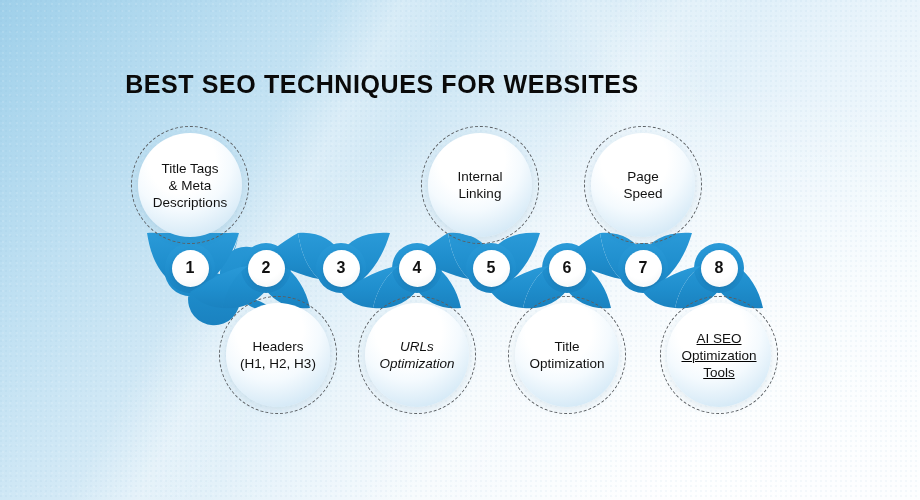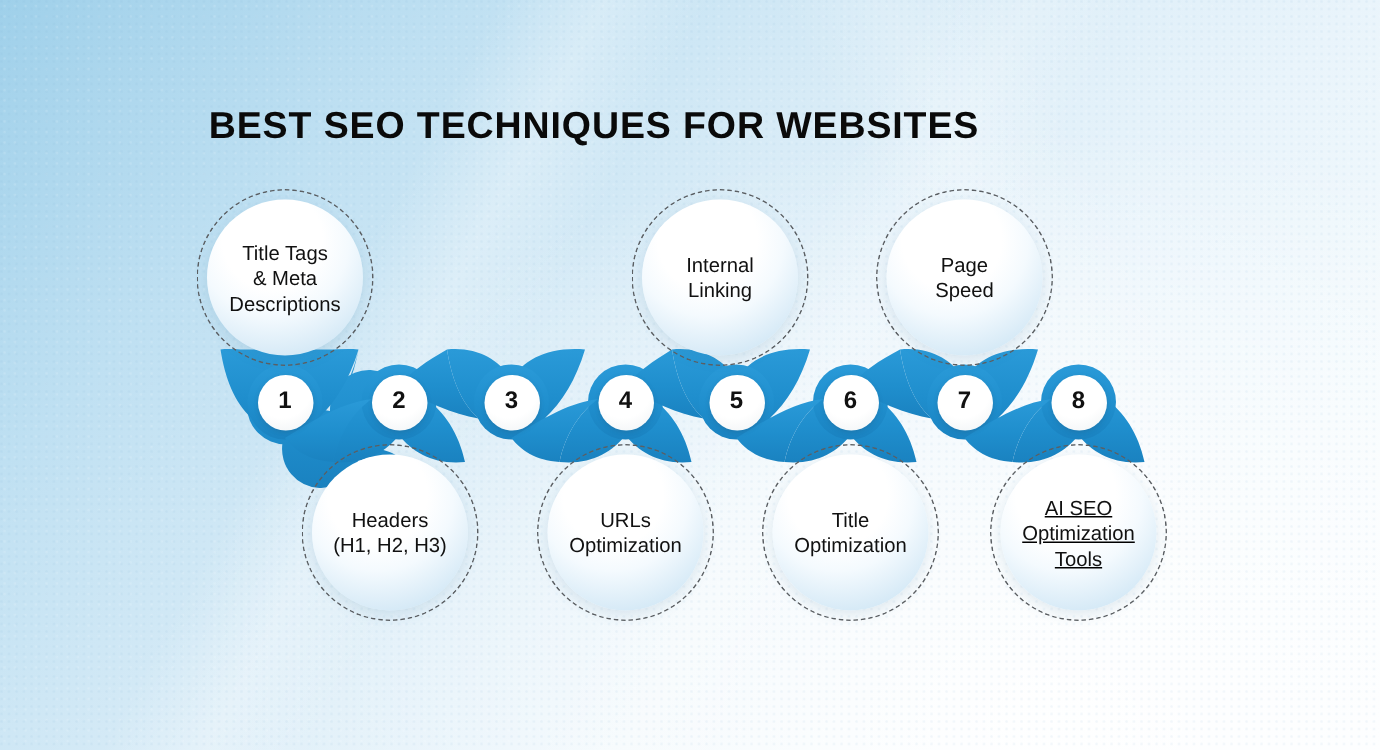--- a/index.html
+++ b/index.html
@@ -51,21 +51,20 @@
     top: 70px;
     left: 0;
     width: 764px;
     text-align: center;
     font-family: "Liberation Sans", sans-serif;
     font-size: 25px;
     font-weight: bold;
     letter-spacing: 0.6px;
     color: #0a0a0a;
     white-space: nowrap;
-    margin-left: 14px;
   }
 
   #diagram {
     position: absolute;
     top: 0;
     left: 0;
     width: 920px;
     height: 500px;
   }
 
@@ -217,26 +216,26 @@
       <span class="ring"></span>
       <span class="label">Internal
 Linking</span>
     </div>
     <div class="bubble" style="left:591px; top:133px;">
       <span class="ring"></span>
       <span class="label">Page
 Speed</span>
     </div>
 
-    <div class="bubble" style="left:208px; top:303px;">
+    <div class="bubble" style="left:226px; top:303px;">
       <span class="ring"></span>
       <span class="label">Headers
 (H1, H2, H3)</span>
     </div>
-    <div class="bubble" style="left:365px; top:303px;">
+    <div class="bubble" style="left:365px; top:303px;font-style:italic;">
       <span class="ring"></span>
       <span class="label">URLs
 Optimization</span>
     </div>
     <div class="bubble" style="left:515px; top:303px;">
       <span class="ring"></span>
       <span class="label">Title
 Optimization</span>
     </div>
     <div class="bubble" style="left:667px; top:303px;text-decoration:underline;">

